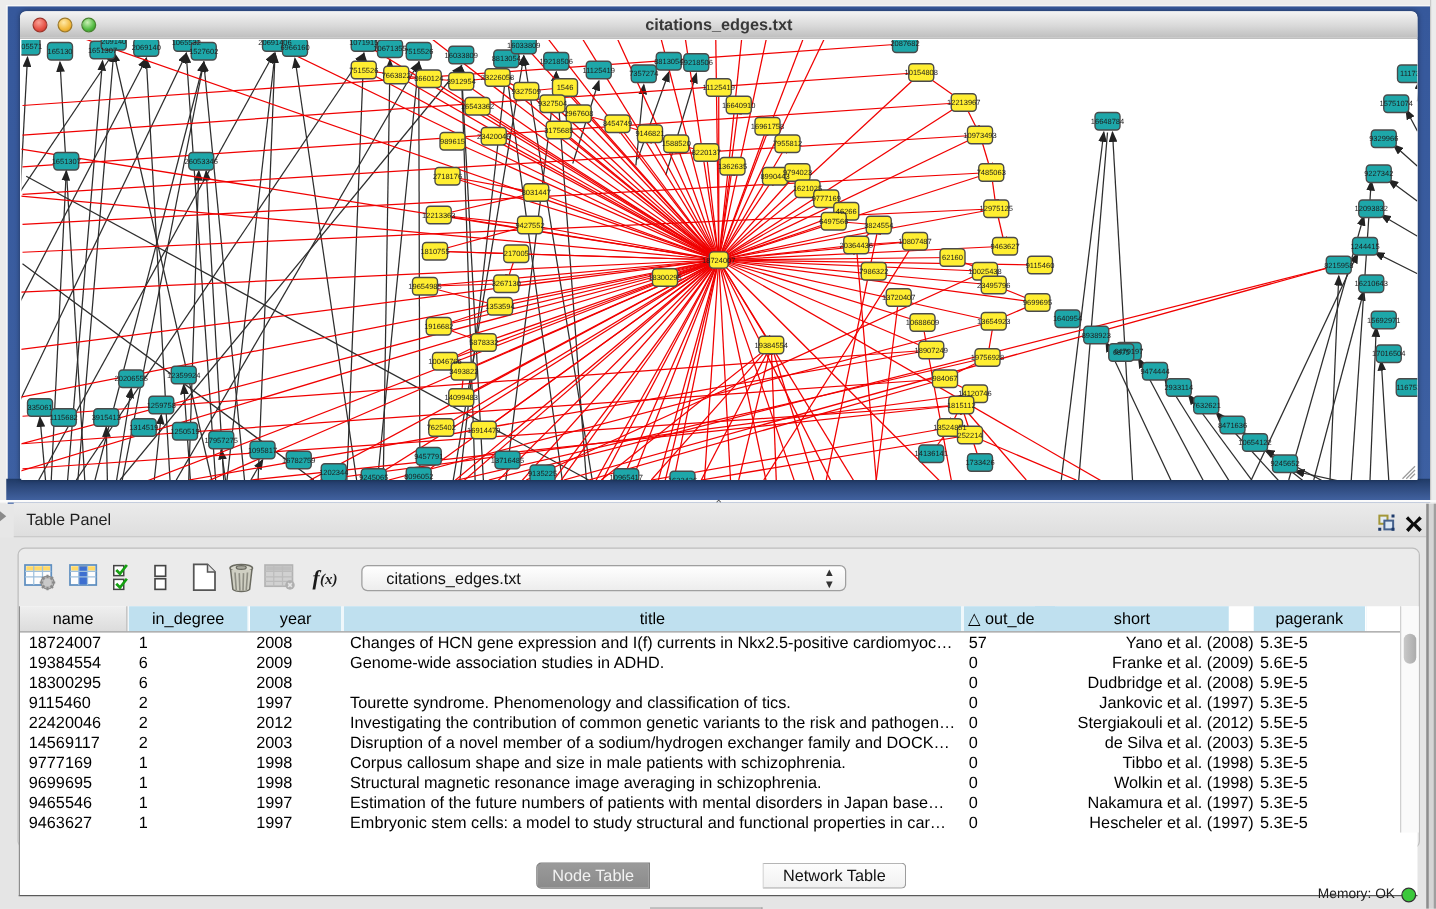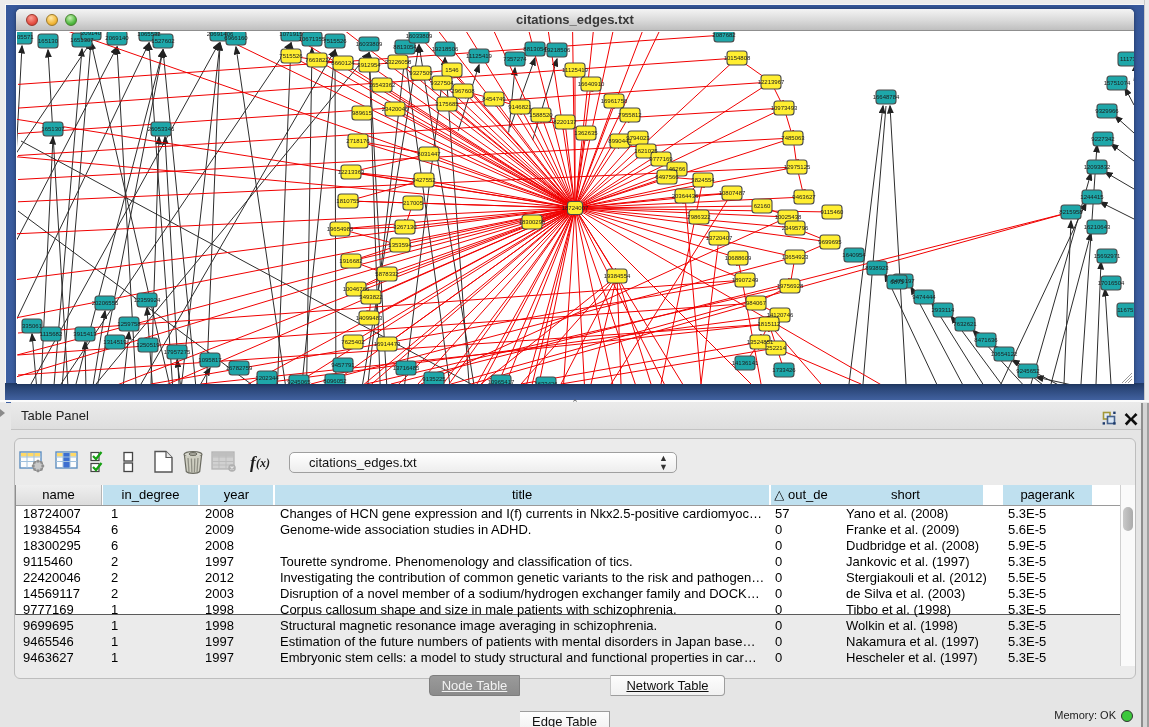--- a/index.html
+++ b/index.html
@@ -40,41 +40,41 @@
 
 #lower { left:0; top:430px; width:1149px; height:297px; background:#e5e5e5; }
 #innerpanel { left:14px; top:8px; width:1122px; height:241px; background:#ebebeb;
   border:1px solid #bdbdbd; border-radius:6px; }
 #combo { left:289px; top:22px; width:388px; height:21px; background:linear-gradient(#fff,#ededed);
   border:1px solid #9f9f9f; border-radius:5px; font-size:13px; color:#111;
   padding:2px 0 0 19px; }
 #combo .arr { position:absolute; right:8px; top:1px; font-size:9px; color:#333; line-height:9px;}
 
 
-#tbl { left:15px; top:55px; width:1119px; height:130px; background:#fff;
+#tbl { left:15px; top:55px; width:1119px; height:232px; background:#fff;
   border-left:1px solid #8e8e8e; border-bottom:1px solid #5a5a5a; font-size:13px; }
 #thead { position:absolute; left:0px; top:0px; height:20px; width:1082px; }
 #thead .h { position:absolute; top:0; height:20px; background:#bfe0ef;
   border-right:1px solid #fff; text-align:center; line-height:20px; color:#000;
   font-size:13px; }
 #thead .h0 { background:linear-gradient(#efefef,#dcdcdc); border-right:1px solid #b5b5b5; }
 #theadline { position:absolute; left:0; top:20px; width:1104px; height:1px; background:#9a9a9a; }
 .tr { position:absolute; left:0; width:1082px; height:16px; color:#000; }
 .tr span { position:absolute; top:0; line-height:16px; white-space:nowrap; }
 .c1 { left:7px; } .c2 { left:95px; } .c3 { left:189px; } .c4 { left:264px; }
-.c5 { left:759px; } .c6 { left:830px; width:157px; text-align:left; } .c7 { left:992px; }
+.c5 { left:759px; } .c6 { left:830px; width:157px; text-align:right; } .c7 { left:992px; }
 #vscroll { position:absolute; left:1104px; top:0px; width:15px; height:181px;
   background:#fafafa; border-left:1px solid #d0d0d0; }
 #vthumb { position:absolute; left:2px; top:22px; width:10px; height:24px;
   background:linear-gradient(90deg,#c9c9c9,#ababab); border-radius:5px; }
 
 
 #segs { left:429px; top:245px; height:21px; font-size:13px; }
-.seg { position:absolute; top:0; height:21px; line-height:20px; text-align:center;
-  border:1px solid #9d9d9d; background:linear-gradient(#fdfdfd,#f1f1f1); color:#111;text-decoration:underline; }
+.seg { position:absolute; top:15px; height:21px; line-height:20px; text-align:center;
+  border:1px solid #9d9d9d; background:linear-gradient(#fdfdfd,#f1f1f1); color:#111; }
 #seg1 { left:0; width:91px; border-radius:4px 0 0 4px;
   background:linear-gradient(#9a9a9a,#8b8b8b); color:#f2f2f2; border-color:#7e7e7e; }
 #seg2 { left:91px; width:90px; border-left:none;margin-top:36px; }
 #seg3 { left:181px; width:115px; border-left:1px solid #c4c4c4; border-radius:0 4px 4px 0; }
 
 #memtxt { left:1040px; top:709px; width:76px; text-align:right; font-size:11px; color:#1d1d1d; }
 #memdot { left:1121px; top:710px; width:12px; height:12px; border-radius:7px;
   background:#3cc83c; border:1.5px solid #333; }
 #rframe { left:1141px; top:403px; width:8px; height:324px; background:#d5d5d5;
   border-left:2px solid #8e8e8e; border-right:2px solid #9f9f9f; }

